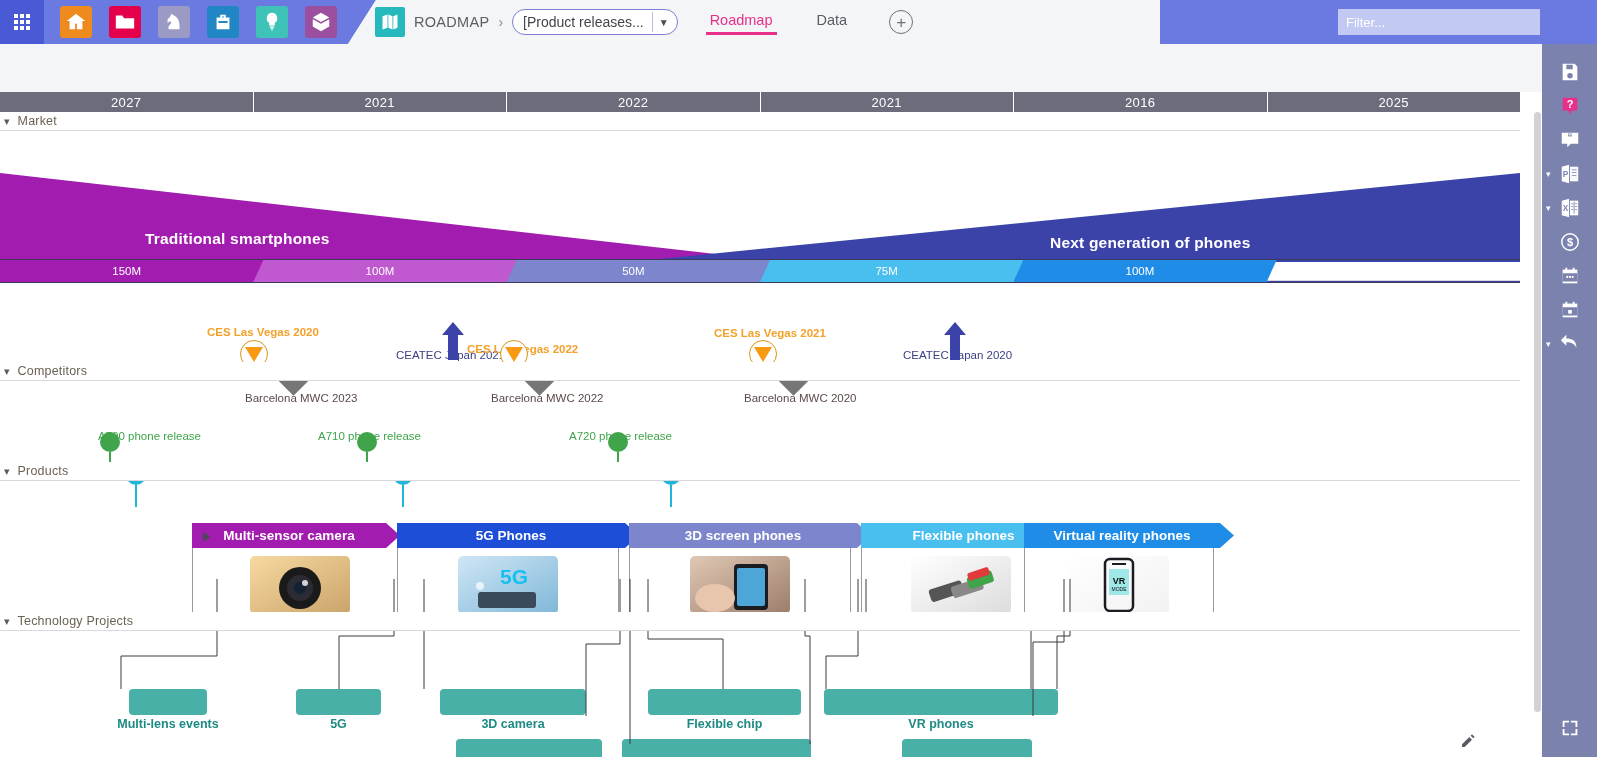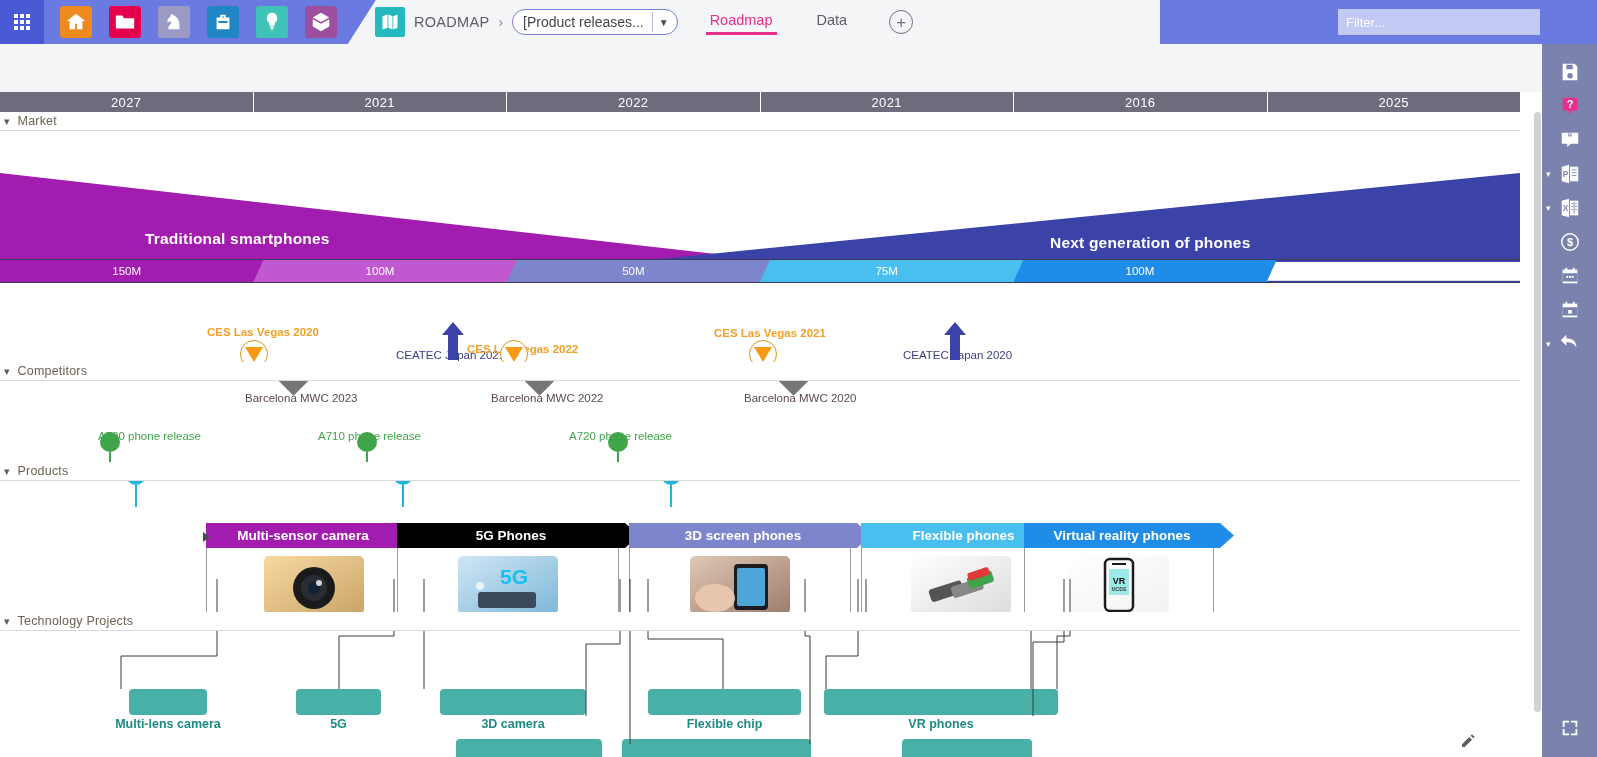--- a/index.html
+++ b/index.html
@@ -510,40 +510,40 @@
         <path d="M805,535 L805,592 L810,592 L810,700"></path>
         <path d="M858,535 L858,612 L826,612 L826,645"></path>
         <path d="M866,535 L866,585 L1031,585 L1031,645"></path>
         <path d="M1064,535 L1064,598 L1033,598 L1033,672"></path>
         <path d="M1070,535 L1070,592 L1057,592 L1057,645"></path>
       </g>
     </svg>
 
     <div class="pr-area" id="pr-area">
       <span class="tri-left-mark"></span>
-    <div class="prod" style="left: 206px; width: 216px;">
+    <div class="prod" style="left: 192px; width: 216px;">
           <div class="prod-banner" style="width: 208px; background: rgb(162, 28, 175); clip-path: polygon(0px 0px, calc(100% - 14px) 0px, 100% 50%, calc(100% - 14px) 100%, 0px 100%);">
             <span style="padding-right: 14px;">Multi-sensor camera</span>
           </div>
           <div class="prod-img"><svg viewBox="0 0 100 58" width="100" height="58">
               <defs>
                 <linearGradient id="g0" x1="0" y1="0" x2="1" y2="1">
                   <stop offset="0" stop-color="#f7d9a0"></stop>
                   <stop offset="1" stop-color="#caa46a"></stop>
                 </linearGradient>
               </defs>
               <rect width="100" height="58" fill="url(#g0)"></rect>
               <circle cx="50" cy="32" r="21" fill="#1a1a1a"></circle>
               <circle cx="50" cy="32" r="13" fill="#2b2b33"></circle>
               <circle cx="50" cy="32" r="6" fill="#123"></circle>
               <circle cx="55" cy="27" r="3" fill="#fff" opacity=".8"></circle>
             </svg></div>
         </div>
         <div class="prod" style="left: 397px; width: 222px;">
-          <div class="prod-banner" style="width: 242px; background: #000000; clip-path: polygon(0px 0px, calc(100% - 14px) 0px, 100% 50%, calc(100% - 14px) 100%, 0px 100%);">
+          <div class="prod-banner" style="width: 242px; background: #1d4ed8; clip-path: polygon(0px 0px, calc(100% - 14px) 0px, 100% 50%, calc(100% - 14px) 100%, 0px 100%);">
             <span style="padding-right: 14px;">5G Phones</span>
           </div>
           <div class="prod-img"><svg viewBox="0 0 100 58" width="100" height="58">
               <defs>
                 <linearGradient id="g1" x1="0" y1="0" x2="1" y2="1">
                   <stop offset="0" stop-color="#cfe6f5"></stop>
                   <stop offset="1" stop-color="#7fb7d8"></stop>
                 </linearGradient>
               </defs>
               <rect width="100" height="58" fill="url(#g1)"></rect>
@@ -605,21 +605,21 @@
               <rect x="40" y="13" width="20" height="26" fill="#9fe8e8"></rect>
               <text x="50" y="28" font-size="9" font-weight="bold" font-family="Liberation Sans" fill="#111" text-anchor="middle">VR</text>
               <text x="50" y="35" font-size="5" font-family="Liberation Sans" fill="#111" text-anchor="middle">MODE</text>
               <rect x="43" y="7" width="14" height="2" fill="#1b1b22"></rect>
             </svg></div>
         </div>
       </div>
 
     <div class="tp-area" id="tp-area">
         <div class="tbar" style="left: 129px; width: 78px; top: 16px;"></div>
-        <div class="tlabel" style="left: 79px; width: 178px; top: 44px;">Multi-lens camera</div>
+        <div class="tlabel" style="left: 79px; width: 178px; top: 44px;">Multi-lens events</div>
         <div class="tbar" style="left: 296px; width: 85px; top: 16px;"></div>
         <div class="tlabel" style="left: 246px; width: 185px; top: 44px;">5G</div>
         <div class="tbar" style="left: 440px; width: 146px; top: 16px;"></div>
         <div class="tlabel" style="left: 390px; width: 246px; top: 44px;">3D camera</div>
         <div class="tbar" style="left: 648px; width: 153px; top: 16px;"></div>
         <div class="tlabel" style="left: 598px; width: 253px; top: 44px;">Flexible chip</div>
         <div class="tbar" style="left: 824px; width: 234px; top: 16px;"></div>
         <div class="tlabel" style="left: 774px; width: 334px; top: 44px;">VR phones</div>
         <div class="tbar" style="left: 456px; width: 146px; top: 66px;"></div>
         <div class="tbar" style="left: 622px; width: 189px; top: 66px;"></div>

